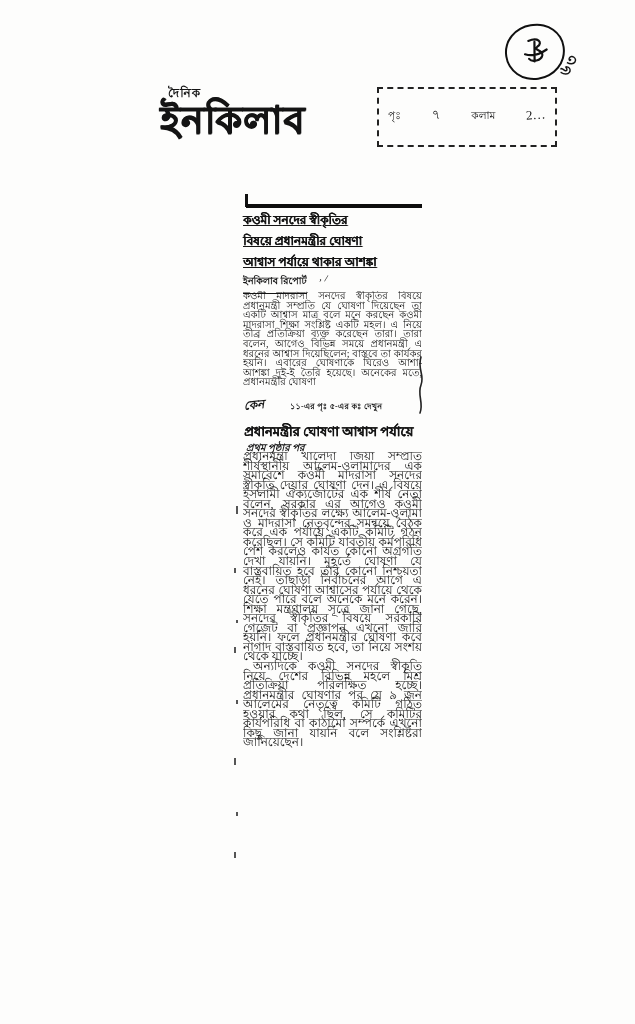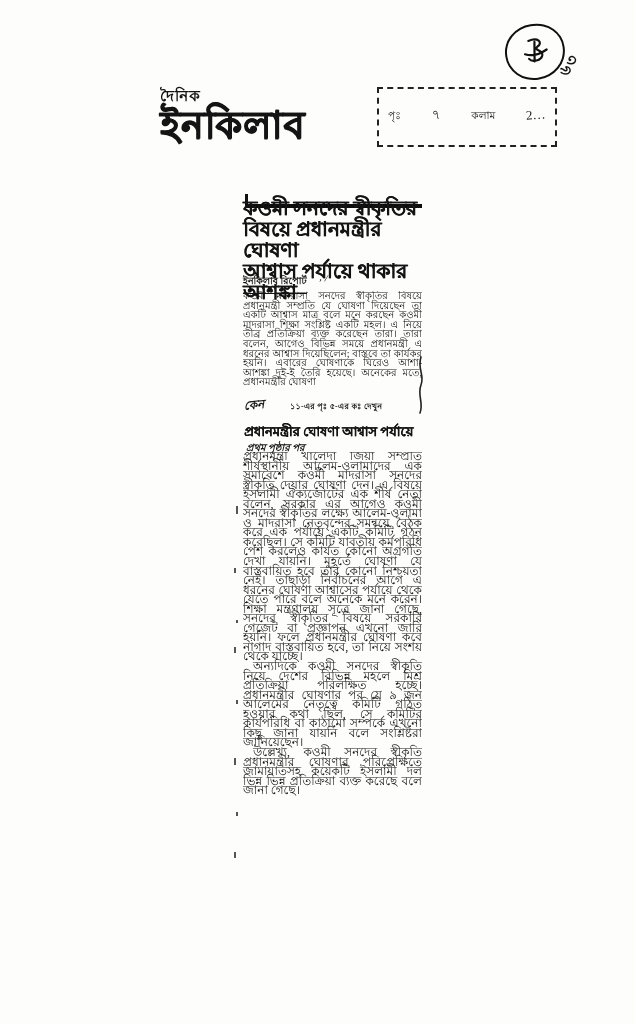--- a/index.html
+++ b/index.html
@@ -2,21 +2,21 @@
 <html><head>
 <meta charset="utf-8">
 <style>
   html,body{margin:0;padding:0;background:#ffffff;}
   .page{
     position:relative;width:635px;height:1024px;background:#fdfdfc;overflow:hidden;
     font-family:"Liberation Serif","DejaVu Serif",serif;color:#141414;
   }
   
   .masthead{position:absolute;left:160px;top:84px;width:140px;}
-  .masthead .tagline{font-size:15px;font-weight:bold;letter-spacing:1px;}
+  .masthead .tagline{font-size:12px;font-weight:bold;margin-left:8px;letter-spacing:1px;}
   .masthead .title{
     font-size:38px;font-weight:bold;letter-spacing:1px;line-height:32px;
     text-shadow:0.7px 0 0 currentColor, 0 0.5px 0 currentColor;
   }
   
   .stamp{
     position:absolute;left:377px;top:87px;width:180px;height:60px;
     border:2px dashed #222;box-sizing:border-box;padding:7px 9px 4px 9px;
     font-family:"Liberation Mono","DejaVu Sans Mono",monospace;font-size:10.5px;
   }
@@ -33,22 +33,22 @@
     transform:rotate(-8deg);display:flex;align-items:center;justify-content:center;
   }
   .corner-number{
     position:absolute;left:558px;top:52px;font-size:16px;font-weight:bold;
     transform:rotate(-55deg);letter-spacing:1px;
   }
   
   .clip{position:absolute;left:242px;top:192px;width:182px;}
   .head-tick{position:absolute;left:3px;top:2px;width:3px;height:13px;background:#111;}
   .top-rule{position:absolute;left:4px;top:12px;width:176px;height:4px;background:#0d0d0d;}
-  .headline{position:absolute;left:1px;top:6px;width:181px;font-weight:bold;
-    font-size:20px;line-height:21px;text-shadow:0.5px 0 0 currentColor;}
+  .headline{position:absolute;left:1px;top:18px;width:181px;font-weight:bold;
+    font-size:12px;line-height:21px;text-shadow:0.5px 0 0 currentColor;text-decoration:underline;}
   .byline{position:absolute;left:1px;top:82px;font-size:9.5px;font-weight:bold;
     border-bottom:1.2px solid #141414;padding-bottom:4px;}
   .byline-marks{position:absolute;left:78px;top:80px;font-size:10px;transform:rotate(12deg);color:#222;}
   .lead{
     position:absolute;left:1px;top:99px;width:179px;height:106px;overflow:hidden;
     font-size:10px;line-height:9.6px;text-align:justify;
   }
   .jump-hand{position:absolute;left:2px;top:204px;font-size:12px;font-weight:bold;
     font-style:italic;transform:rotate(-6deg);}
   .jump-note{position:absolute;left:48px;top:208px;font-size:8px;font-weight:bold;letter-spacing:0.3px;}
@@ -114,21 +114,20 @@
         <path d="M7 2 C3 14 11 20 7 30 C3 40 10 48 6 58" stroke="#222" stroke-width="1.6" fill="none" stroke-linecap="round"></path>
       </svg>
     </div>
 
     <div class="subhead">প্রধানমন্ত্রীর ঘোষণা আশ্বাস পর্যায়ে</div>
     <div class="continued">প্রথম পৃষ্ঠার পর</div>
 
     <div class="body-text">
       <p>প্রধানমন্ত্রী খালেদা জিয়া সম্প্রতি শীর্ষস্থানীয় আলেম-ওলামাদের এক সমাবেশে কওমী মাদরাসা সনদের স্বীকৃতি দেয়ার ঘোষণা দেন। এ বিষয়ে ইসলামী ঐক্যজোটের এক শীর্ষ নেতা বলেন, সরকার এর আগেও কওমী সনদের স্বীকৃতির লক্ষ্যে আলেম-ওলামা ও মাদরাসা নেতৃবৃন্দের সমন্বয়ে বৈঠক করে এক পর্যায়ে একটি কমিটি গঠন করেছিল। সে কমিটি যাবতীয় কর্মপরিধি পেশ করলেও কার্যত কোনো অগ্রগতি দেখা যায়নি। মুহূর্তে ঘোষণা যে বাস্তবায়িত হবে তার কোনো নিশ্চয়তা নেই। তাছাড়া নির্বাচনের আগে এ ধরনের ঘোষণা আশ্বাসের পর্যায়ে থেকে যেতে পারে বলে অনেকে মনে করেন। শিক্ষা মন্ত্রণালয় সূত্রে জানা গেছে, সনদের স্বীকৃতির বিষয়ে সরকারি গেজেট বা প্রজ্ঞাপন এখনো জারি হয়নি। ফলে প্রধানমন্ত্রীর ঘোষণা কবে নাগাদ বাস্তবায়িত হবে, তা নিয়ে সংশয় থেকে যাচ্ছে।</p>
       <p>অন্যদিকে কওমী সনদের স্বীকৃতি নিয়ে দেশের বিভিন্ন মহলে মিশ্র প্রতিক্রিয়া পরিলক্ষিত হচ্ছে। প্রধানমন্ত্রীর ঘোষণার পর যে ৯ জন আলেমের নেতৃত্বে কমিটি গঠিত হওয়ার কথা ছিল, সে কমিটির কার্যপরিধি বা কাঠামো সম্পর্কে এখনো কিছু জানা যায়নি বলে সংশ্লিষ্টরা জানিয়েছেন।</p>
-      <p>উল্লেখ্য, কওমী সনদের স্বীকৃতি প্রধানমন্ত্রীর ঘোষণার পরিপ্রেক্ষিতে জামায়াতসহ কয়েকটি ইসলামী দল ভিন্ন ভিন্ন প্রতিক্রিয়া ব্যক্ত করেছে বলে জানা গেছে।</p>
     </div>
   </div>
 
   <div class="pm" style="left:236px;top:506px;width:2px;height:8px;"></div>
   <div class="pm" style="left:234px;top:568px;width:2px;height:5px;"></div>
   <div class="pm" style="left:236px;top:620px;width:2px;height:3px;"></div>
   <div class="pm" style="left:234px;top:647px;width:2px;height:6px;"></div>
   <div class="pm" style="left:236px;top:700px;width:2px;height:4px;"></div>
   <div class="pm" style="left:234px;top:758px;width:2px;height:7px;"></div>
   <div class="pm" style="left:236px;top:812px;width:2px;height:4px;"></div>

